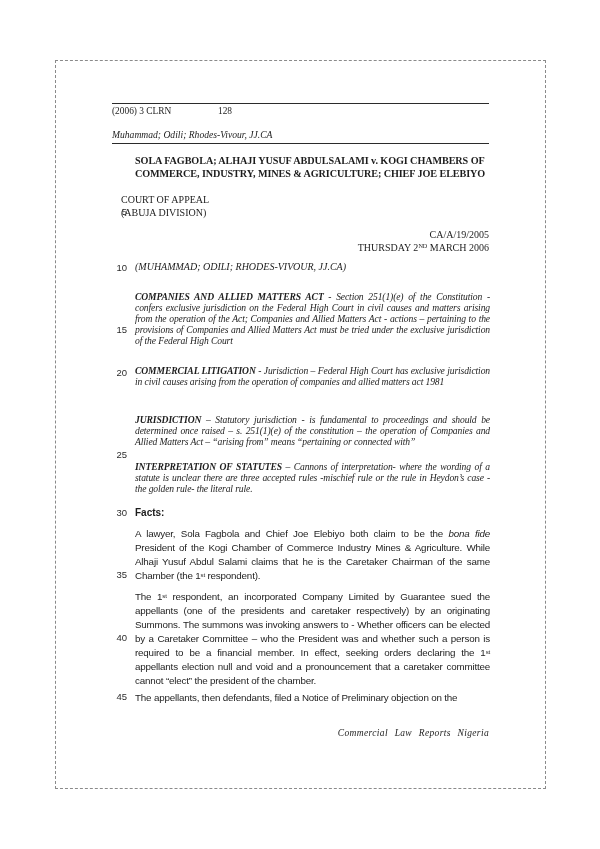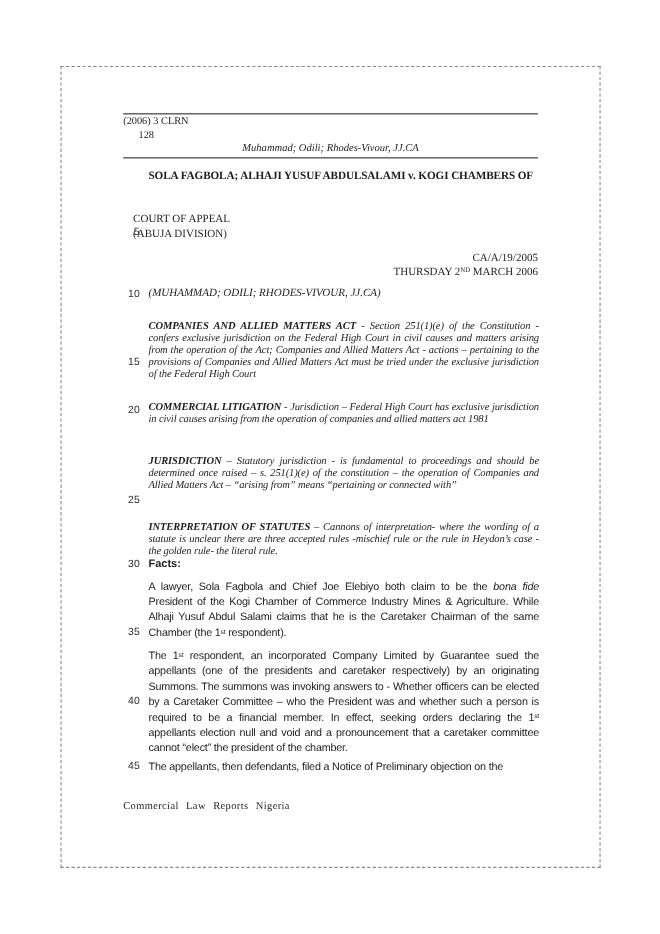--- a/index.html
+++ b/index.html
@@ -17,28 +17,28 @@
     border: 1px dashed #8a8a8a;
   }
   .rule {
     position: absolute; left: 112px; width: 377px;
     border-top: 1px solid #2b2b2b; height: 0;
   }
   .rule-top { top: 103px; }
   .rule-mid { top: 143px; }
   .header-row {
     position: absolute; left: 112px; top: 106px; width: 377px;
-    display: flex; font-size: 9.4px; line-height: 11.5px; flex-direction: column;
+    display: flex; font-size: 9.4px; line-height: 11.5px;
   }
   .citation { width: 92px; white-space: nowrap; }
   .hdr-center { flex: 1; text-align: center; }
   .pagenum { width: 28px; text-align: right; }
   .judges {
     position: absolute; left: 112px; top: 129px; width: 377px;
-    text-align: center; font-style: italic; font-size: 9.6px;
+    text-align: left; font-style: italic; font-size: 9.6px;
   }
   .title {
     position: absolute; left: 135px; top: 155px; width: 356px;
     font-weight: bold; font-size: 10.2px; line-height: 12.5px;
     letter-spacing: -0.1px;
   }
   .court {
     position: absolute; left: 121px; top: 194px;
     font-size: 10px; line-height: 12.5px;
   }
@@ -52,21 +52,21 @@
   }
   .cw {
     position: absolute; left: 135px; width: 355px; margin: 0;
     font-style: italic; font-size: 9.6px; line-height: 11px;
     text-align: justify; letter-spacing: -0.12px;
   }
   .cw .cwh { font-weight: bold; }
   #cw1 { top: 291px; }
   #cw2 { top: 365px; }
   #cw3 { top: 414px; }
-  #cw4 { top: 474px; font-style: italic; }
+  #cw4 { top: 461px; font-style: italic; }
   .facts-label {
     position: absolute; left: 135px; top: 507px;
     font-family: "Liberation Sans", sans-serif;
     font-weight: bold; font-size: 10px;
   }
   .fp {
     position: absolute; left: 135px; width: 355px; margin: 0;
     font-family: "Liberation Sans", sans-serif;
     font-size: 9.8px; line-height: 14px;
     text-align: justify; letter-spacing: -0.18px;
@@ -78,21 +78,21 @@
     font-size: 0.62em; line-height: 0;
     vertical-align: baseline; position: relative; top: -0.38em;
   }
   .lnum {
     position: absolute; left: 105px; width: 22px; text-align: right;
     font-family: "Liberation Sans", sans-serif;
     font-size: 9.5px; color: #2b2b2b;
   }
   .footer {
     position: absolute; left: 112px; top: 728px; width: 377px;
-    text-align: left; font-size: 9.5px;
+    text-align: right; font-style: italic; font-size: 9.5px;
     word-spacing: 4px; letter-spacing: 0.35px;
   }
 </style>
 </head>
 <body>
 
 <div>
 
   <div class="frame"></div>
 
@@ -102,20 +102,21 @@
     <div class="citation">(2006) 3 CLRN</div>
     <div class="pagenum">128</div>
   </div>
 
   <div class="judges">Muhammad; Odili; Rhodes-Vivour, JJ.CA</div>
 
   <div class="rule rule-mid"></div>
 
   <div class="title">
     <span>SOLA FAGBOLA; ALHAJI YUSUF ABDULSALAMI v. KOGI CHAMBERS OF</span><br>
+    <span>COMMERCE, INDUSTRY, MINES &amp; AGRICULTURE; CHIEF JOE ELEBIYO</span>
   </div>
 
   <div class="court">
     <span>COURT OF APPEAL</span><br>
     <span>(ABUJA DIVISION)</span>
   </div>
 
   <div class="casenum">
     <span>CA/A/19/2005</span><br>
     <span><span>THURSDAY 2</span><sup>ND</sup><span> MARCH 2006</span></span>

